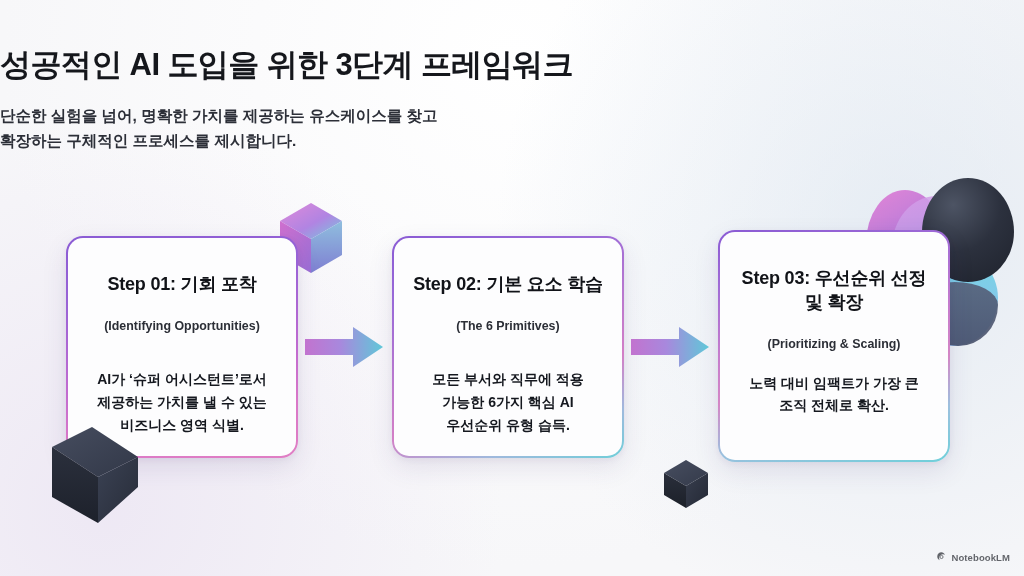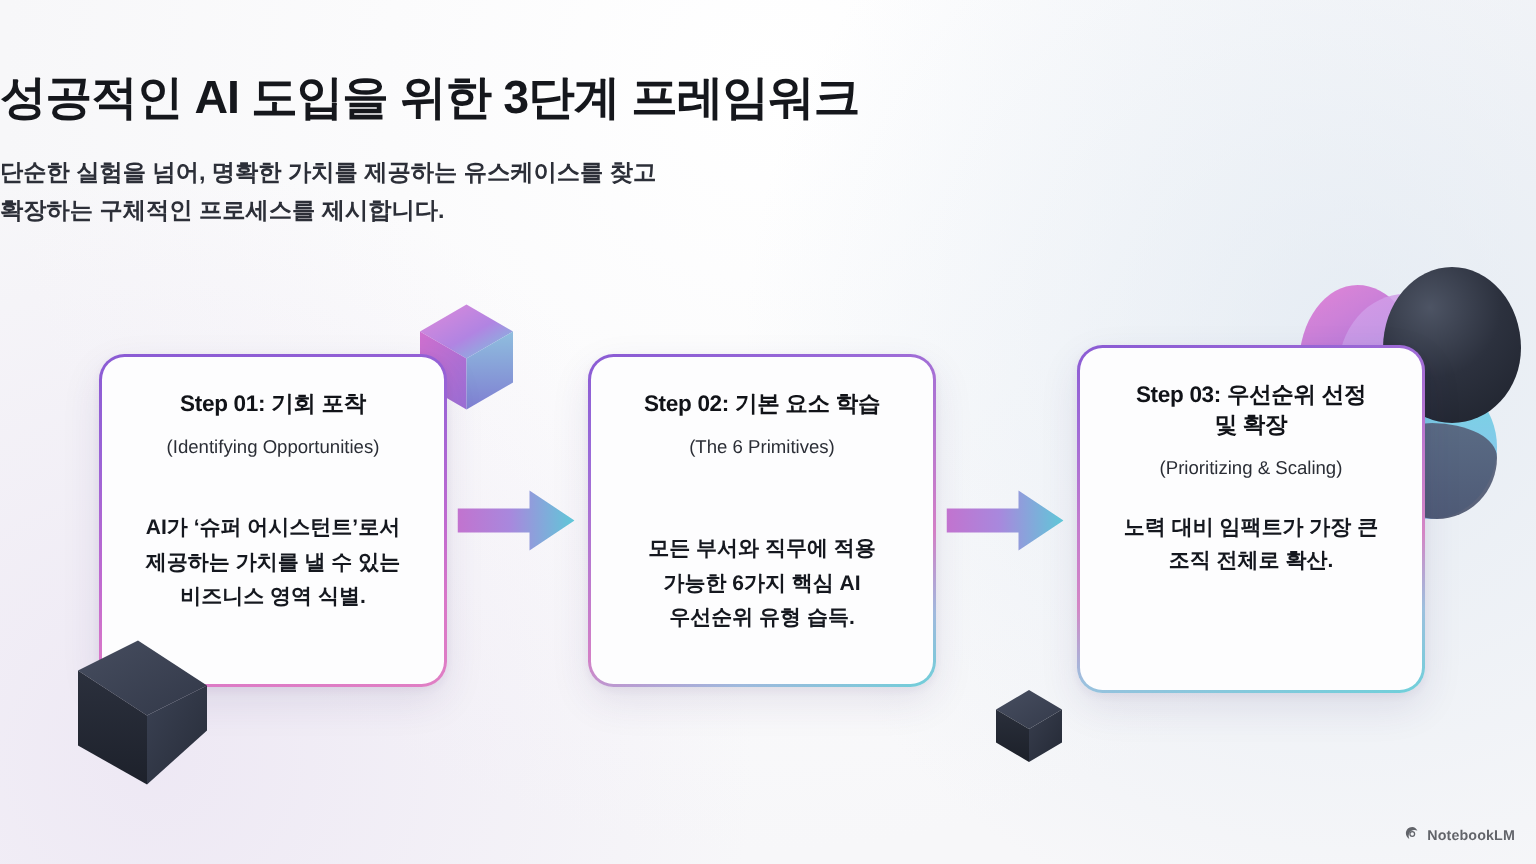--- a/index.html
+++ b/index.html
@@ -127,41 +127,42 @@
   }
 
   #card-1 { left: 66px;  top: 36px; width: 232px; height: 222px;
     background: linear-gradient(170deg, #8a5bd4 0%, #9a63d6 26%, #c06ad0 58%, #d977c8 78%, #e07fc4 100%); }
   #card-2 { left: 392px; top: 36px; width: 232px; height: 222px;
     background: linear-gradient(160deg, #8a5bd4 0%, #9a6ad8 22%, #b878cf 46%, #d37fc6 66%, #9fb9dd 84%, #6fcfd9 100%); }
   #card-3 { left: 718px; top: 30px; width: 232px; height: 232px;
     background: linear-gradient(168deg, #8a5bd4 0%, #a06bd6 20%, #c57ccd 44%, #d486c5 62%, #9cc0de 80%, #6fd0da 100%); }
 
   .step-title {
-    font-size: 15px;
+    font-size: 18px;
     font-weight: 800;
     color: #111318;
     line-height: 1.34;
     letter-spacing: -0.2px;
+    margin-top: 12px;
   }
   .step-sub {
-    margin-top: 10px;
+    margin-top: 22px;
     font-size: 12.4px;
-    font-weight: 400;
+    font-weight: 700;
     color: #2b2e36;
     line-height: 1.3;
   }
   .step-body {
     font-size: 14px;
     font-weight: 600;
     color: #15181f;
     line-height: 1.62;
   }
   #card-1 .step-body { margin-top: 34px; }
-  #card-2 .step-body { margin-top: 48px; }
+  #card-2 .step-body { margin-top: 34px; }
   #card-3 .step-body { margin-top: 19px; }
 
   
   .arrow { position: absolute; width: 78px; height: 44px; z-index: 4; }
   #arrow-1 { left: 305px; top: 125px; }
   #arrow-2 { left: 631px; top: 125px; }
 
   
   .watermark {
     position: absolute;

